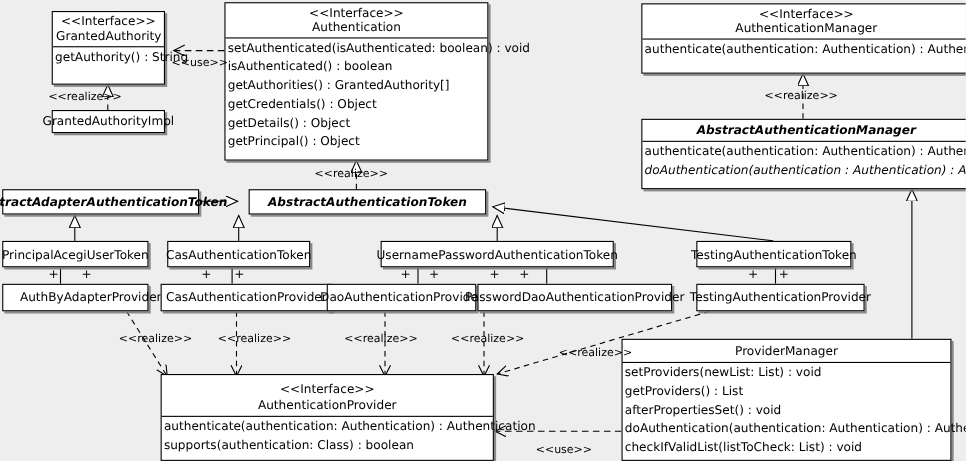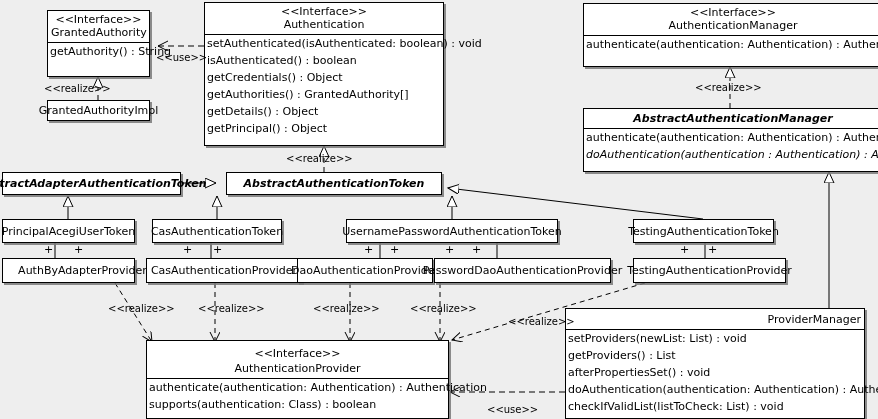--- a/index.html
+++ b/index.html
@@ -137,22 +137,22 @@
   </div>
 
   <div class="uml" style="left:204px; top:2px; width:240px; height:144px;">
     <div class="hdr">
       <div class="stereo">&lt;&lt;Interface&gt;&gt;</div>
       <div class="cname">Authentication</div>
     </div>
     <div class="compart">
       <div class="op">setAuthenticated(isAuthenticated: boolean) : void</div>
       <div class="op">isAuthenticated() : boolean</div>
+      <div class="op">getAuthorities() : GrantedAuthority[]</div>
       <div class="op">getCredentials() : Object</div>
-      <div class="op">getAuthorities() : GrantedAuthority[]</div>
       <div class="op">getDetails() : Object</div>
       <div class="op">getPrincipal() : Object</div>
     </div>
   </div>
 
   <div class="uml" style="left:583px; top:3px; width:300px; height:64px;">
     <div class="hdr">
       <div class="stereo">&lt;&lt;Interface&gt;&gt;</div>
       <div class="cname">AuthenticationManager</div>
     </div>
@@ -220,21 +220,21 @@
       <div class="stereo">&lt;&lt;Interface&gt;&gt;</div>
       <div class="cname" style="padding-top:2px;">AuthenticationProvider</div>
     </div>
     <div class="compart">
       <div class="op">authenticate(authentication: Authentication) : Authentication</div>
       <div class="op">supports(authentication: Class) : boolean</div>
     </div>
   </div>
 
   <div class="uml" style="left:565px; top:308px; width:300px; height:111px;">
-    <div class="hdr" style="padding-top:4px;text-align:right;">
+    <div class="hdr" style="padding-top:4px;">
       <div class="cname">ProviderManager</div>
     </div>
     <div class="compart">
       <div class="op">setProviders(newList: List) : void</div>
       <div class="op">getProviders() : List</div>
       <div class="op">afterPropertiesSet() : void</div>
       <div class="op">doAuthentication(authentication: Authentication) : Authentication</div>
       <div class="op">checkIfValidList(listToCheck: List) : void</div>
     </div>
   </div>

